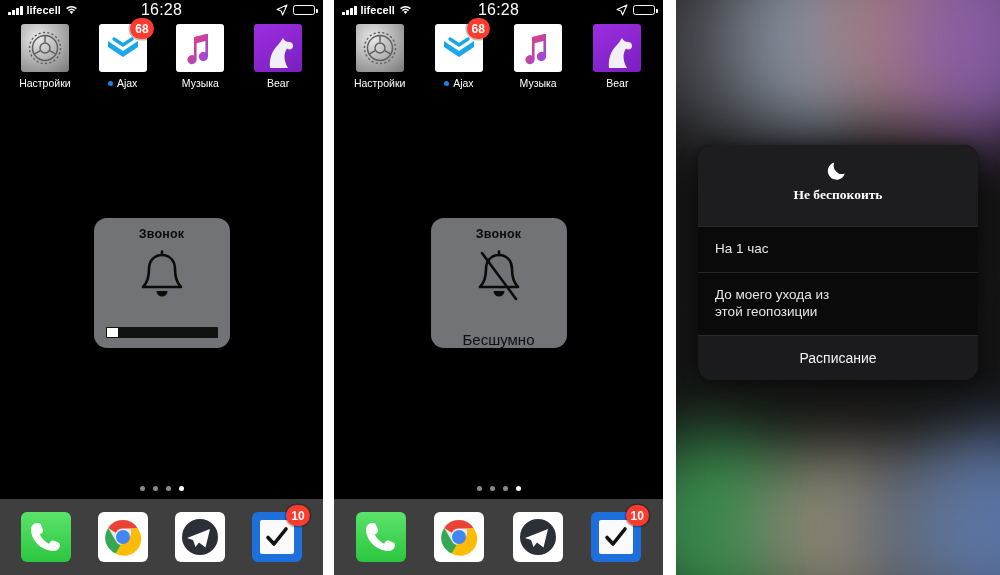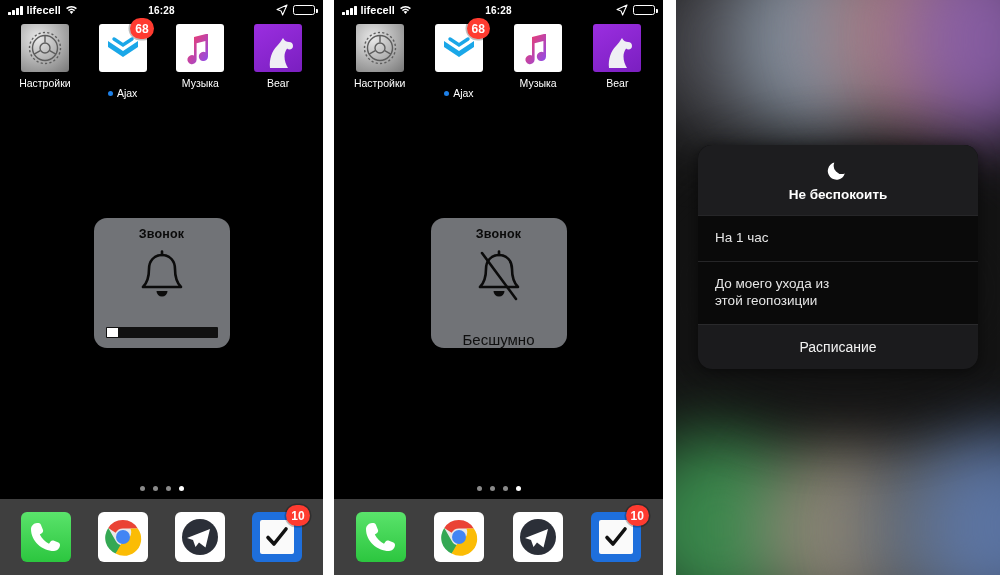--- a/index.html
+++ b/index.html
@@ -12,22 +12,22 @@
   .panel { position:absolute; top:0; height:575px; overflow:hidden; background:#000; }
   #panel1 { left:0;   width:323px; }
   #panel2 { left:334px; width:329px; }
   #panel3 { left:676px; width:324px; }
 
   
   .statusbar { position:absolute; top:0; left:0; right:0; height:20px;
                display:flex; align-items:center; color:#fff; font-size:11px;
                font-weight:bold; z-index:6; }
   .sb-left  { display:flex; align-items:center; gap:4px; padding-left:8px; }
-  .sb-center{ position:absolute; left:0; right:0; text-align:center; font-size:10px;
-              font-weight:bold; letter-spacing:.2px; }
+  .sb-center{ position:absolute; left:0; right:0; text-align:center; font-size:16px;
+              font-weight:normal; letter-spacing:.2px; }
   .sb-right { position:absolute; right:8px; display:flex; align-items:center; gap:5px; }
 
   .bars { display:flex; align-items:flex-end; gap:1.5px; height:9px; }
   .bars i { display:block; width:2.5px; background:#fff; border-radius:.5px; }
   .bars i:nth-child(1){ height:3px; }
   .bars i:nth-child(2){ height:5px; }
   .bars i:nth-child(3){ height:7px; }
   .bars i:nth-child(4){ height:9px; }
   .carrier { font-size:11px; font-weight:bold; }
 
@@ -39,21 +39,21 @@
 
   
   .icon-row { position:absolute; top:24px; left:0; right:0; display:flex;
               justify-content:space-around; padding:0 6px; z-index:4; }
   .app { width:66px; display:flex; flex-direction:column; align-items:center;
          position:relative; }
   .app-icon { width:48px; height:48px; border-radius:3px; position:relative;
               overflow:visible; }
   .app-label { margin-top:5px; font-size:10.5px; color:#fff; white-space:nowrap;
                text-shadow:0 1px 2px rgba(0,0,0,.6); }
-  .app-label-row { display:flex; align-items:center; gap:4px; margin-top:15px; }
+  .app-label-row { display:flex; align-items:center; gap:4px; margin-top:5px; }
   .newdot { width:5px; height:5px; border-radius:50%; background:#1d80e8; flex:none; }
 
   .badge { position:absolute; top:-6px; right:-7px; min-width:21px; height:21px;
            border-radius:11px; background:#ff3b30; color:#fff; font-size:12px;
            font-weight:bold; display:flex; align-items:center; justify-content:center;
            padding:0 5px; box-shadow:0 0 0 1.5px rgba(0,0,0,.25); z-index:3; }
   .dock .badge { top:-7px; right:-8px; }
 
   
   .ic-settings { background:radial-gradient(circle at 35% 30%, #e9e9e9, #9a9a9a 70%, #777); }
@@ -103,21 +103,21 @@
 
   
   .blurbg { position:absolute; inset:0; background:#131313; overflow:hidden; }
   .blurbg .blob { position:absolute; border-radius:50%; filter:blur(34px); opacity:.85; }
 
   
   .sheet { position:absolute; left:22px; right:22px; top:145px;
            border-radius:14px; overflow:hidden; z-index:8;
            background:#0c0c0c;
            box-shadow:0 2px 16px rgba(0,0,0,.55); }
-  .sheet-head { background:#1d1d1f; padding:12px 0 13px; text-align:center; }
+  .sheet-head { background:#1d1d1f; padding:12px 0 23px; text-align:center;font-family:Liberation Serif, serif; }
   .sheet-moon { margin:0 auto 4px; display:block; }
   .sheet-head-title { font-size:13.5px; font-weight:bold; color:#fff; }
   .sheet-opt { background:#0a0a0a; padding:14px 17px; color:#e6e6e6; font-size:13.5px;
                line-height:1.25; border-top:1px solid #262628; }
   .sheet-opt .l2 { display:block; }
   .sheet-foot { background:#1b1b1d; text-align:center; padding:14px 0;
                 color:#f2f2f2; font-size:14px; border-top:1px solid #2a2a2c; }
 </style>
 </head>
 <body>

